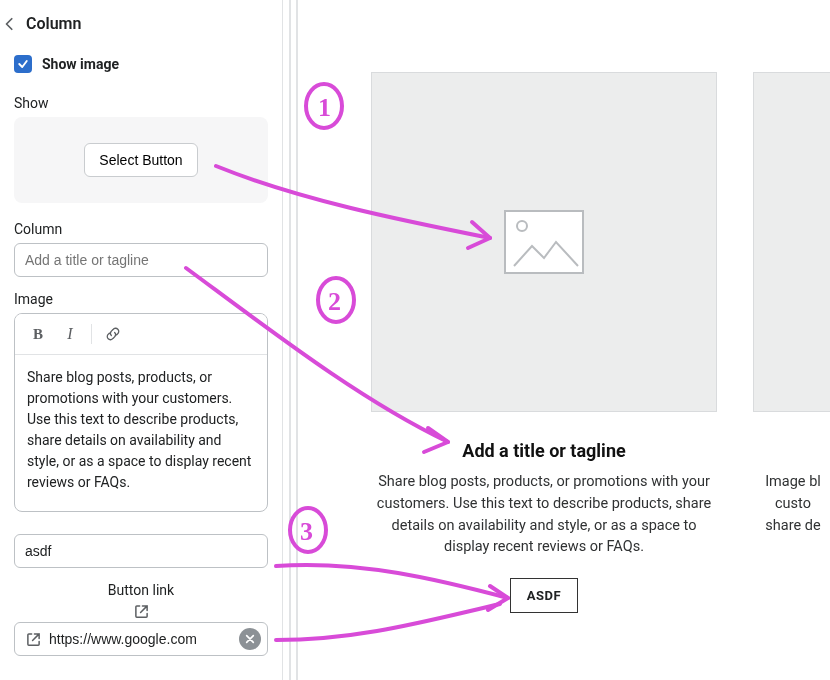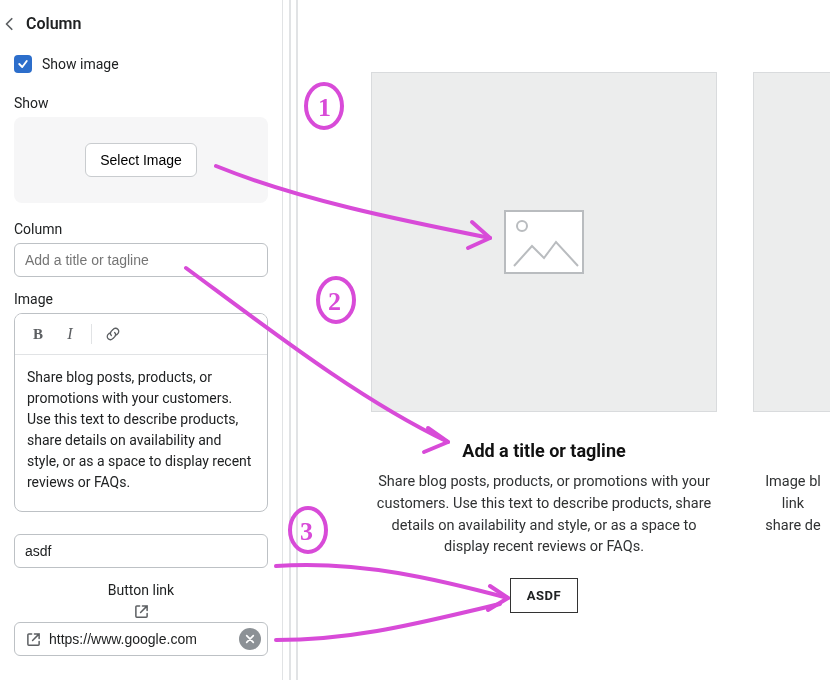--- a/index.html
+++ b/index.html
@@ -4,21 +4,21 @@
 <style>
   * { box-sizing: border-box; }
   html, body { margin:0; padding:0; font-family: -apple-system, BlinkMacSystemFont, "Segoe UI", Roboto, Helvetica, Arial, sans-serif; font-size:14px; color:#202223; background:#fff; }
   #app { display:flex; width:830px; height:680px; overflow:hidden; position:relative; }
   
   .sidebar { width:283px; flex:0 0 283px; border-right:1px solid #e1e3e5; padding:0 0 20px 0; overflow:hidden; background:#fff;}
   .sidebar-inner { padding:0 14px; }
   .panel-header { display:flex; align-items:center; gap:8px; padding:14px 14px 18px 2px; font-size:16px; font-weight:600;}
   .chev { width:16px; height:16px; display:flex; align-items:center; justify-content:center; stroke:#5c5f62; }
   .row { margin:6px 0 14px 0; }
-  .checkbox-row { display:flex; align-items:center; gap:10px; margin:4px 0 22px 0;}
+  .checkbox-row { display:flex; align-items:center; gap:10px; margin:4px 0 22px 0;font-weight:bold;}
   .checkbox { width:18px; height:18px; border-radius:4px; background:#2c6ecb; display:flex; align-items:center; justify-content:center; color:#fff; }
   .label { font-size:14px; color:#202223; margin-bottom:6px; display:block;}
   .label-row { display:flex; align-items:center; justify-content:space-between;flex-direction:column; }
   .image-picker { background:#f6f6f7; border-radius:8px; padding:26px 10px; display:flex; align-items:center; justify-content:center; margin-bottom:18px;}
   .btn { background:#fff; border:1px solid #c9cccf; border-radius:6px; padding:8px 14px; font-size:14px; cursor:pointer; font-weight:500;}
   .input { width:100%; border:1px solid #bdc1c5; border-radius:6px; padding:8px 10px; font-size:14px; color:#6d7175; background:#fff;}
   .input.value { color:#202223; }
   .rte { border:1px solid #bdc1c5; border-radius:8px; overflow:hidden; }
   .rte-toolbar { display:flex; align-items:center; gap:2px; padding:6px 8px; border-bottom:1px solid #e1e3e5; background:#fff;}
   .tbtn { width:30px; height:28px; display:flex; align-items:center; justify-content:center; border-radius:4px; color:#5c5f62; cursor:pointer;}
@@ -72,21 +72,21 @@
         <span class="checkbox">
           <svg viewBox="0 0 16 16" width="12" height="12">
               <path d="M3 8 L7 12 L13 4" fill="none" stroke="#fff" stroke-width="2.5" stroke-linecap="round" stroke-linejoin="round"></path>
             </svg>
         </span>
         <span>Show image</span>
       </div>
 
       <span class="label">Show</span>
       <div class="image-picker">
-        <button class="btn">Select Image</button>
+        <button class="btn">Select Button</button>
       </div>
 
       <span class="label">Column</span>
       <div class="row">
         <input class="input" placeholder="Add a title or tagline" style="">
       </div>
 
       <span class="label">Image</span>
       <div class="rte">
         <div class="rte-toolbar">
@@ -148,21 +148,21 @@
         <h3>Add a title or tagline</h3>
         <p>Share blog posts, products, or promotions with your customers. Use this text to describe products, share details on availability and style, or as a space to display recent reviews or FAQs.</p>
         <span class="card-btn">ASDF</span>
       </div>
 
       <div class="card" style="width:80px; flex:0 0 80px; text-align:center;">
         <div class="img-ph" style="width:80px"></div>
         <h3 style="visibility:hidden; margin:28px 0 10px 0;">.</h3>
         <p style="white-space:nowrap;">
           <span>Image bl</span><br>
-          <span>link</span><br>
+          <span>custo</span><br>
           <span>share de</span>
         </p>
       </div>
     </div>
   </main>
 
   <div class="annotations">
     <svg viewBox="0 0 830 680">
 
       <ellipse cx="324" cy="106" rx="18" ry="22" class="ann-stroke"></ellipse>

